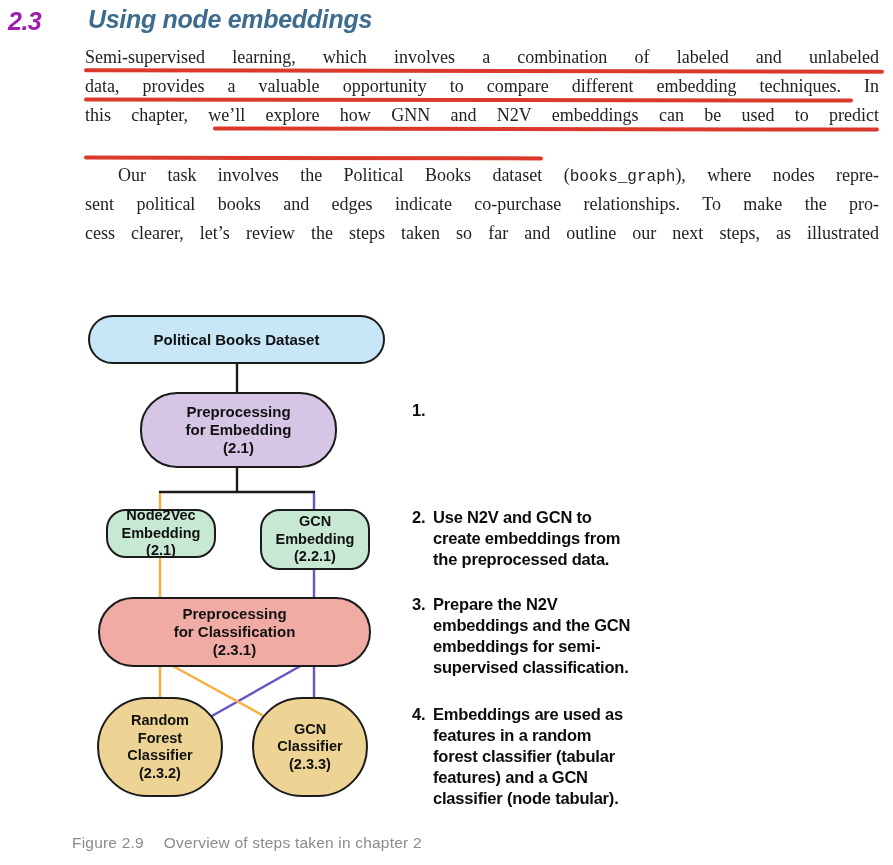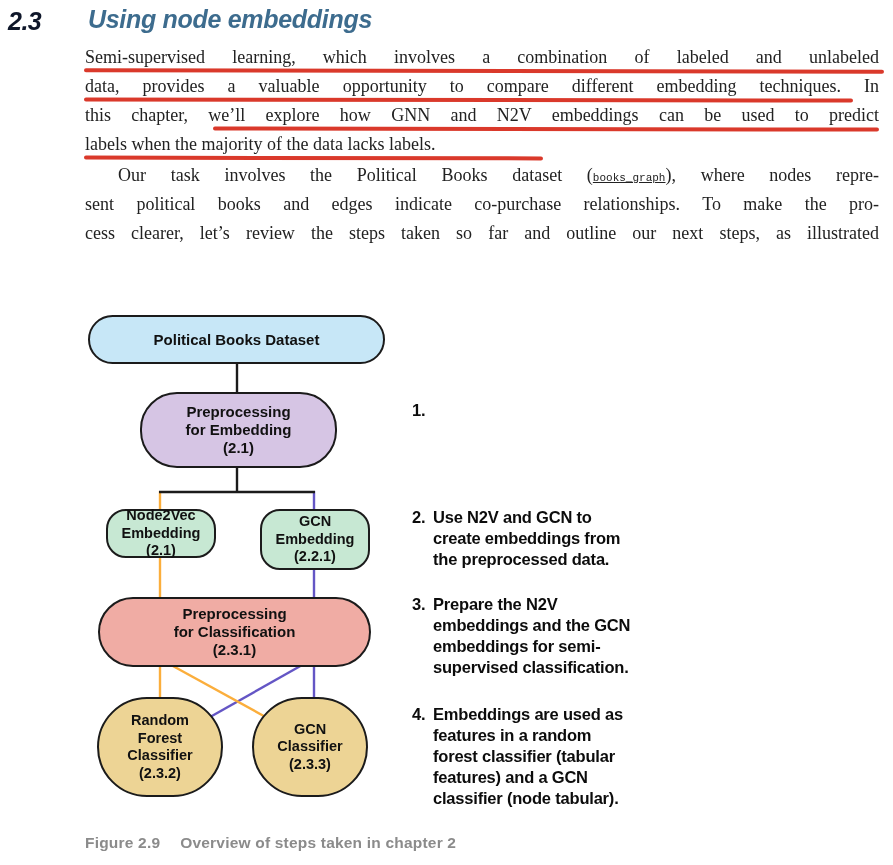--- a/index.html
+++ b/index.html
@@ -5,37 +5,37 @@
   html,body { margin:0; padding:0; background:#ffffff; }
   .page {
     position:relative; width:893px; height:865px; background:#ffffff;
     font-family:"Liberation Serif", serif; color:#1c1c1c; overflow:hidden;
   }
 
   
   .h-num {
     position:absolute; left:8px; top:7px;
     font-family:"Liberation Sans", sans-serif; font-weight:bold; font-style:italic;
-    font-size:25px; color:#0f172a; letter-spacing:-0.5px;
+    font-size:25px; color:#a21caf; letter-spacing:-0.5px;
   }
   .h-title {
     position:absolute; left:88px; top:5px;
     font-family:"Liberation Sans", sans-serif; font-weight:bold; font-style:italic;
     font-size:25px; color:#3d6c8e; letter-spacing:-0.3px;
   }
 
   
   .para { position:absolute; left:85px; width:794px; font-size:18px; color:#222; }
   .p1 { top:43px; }
   .p2 { top:161px; }
   .jline, .pline { height:29px; line-height:29px; overflow:hidden; box-sizing:border-box; }
   .jline { text-align:justify; }
   .jline::after { content:""; display:inline-block; width:100%; height:0; }
   .indent { padding-left:33px; }
-  .code { font-family:"Liberation Mono", monospace; font-size:11px;text-decoration:underline; }
+  .code { font-family:"Liberation Mono", monospace; font-size:16px; }
 
   
   .redline { position:absolute; height:3.5px; background:#da392b; border-radius:2px; z-index:3; }
   .u1 { left:84px;  top:69px;  width:800px; transform:rotate(0.12deg); }
   .u2 { left:84px;  top:98px;  width:769px; transform:rotate(0.08deg); }
   .u3 { left:213px; top:127px; width:666px; transform:rotate(0.1deg); }
   .u4 { left:84px;  top:156px; width:459px; transform:rotate(0.1deg); }
 
   
   .connectors { position:absolute; left:0; top:0; z-index:1; }
@@ -58,39 +58,38 @@
     position:absolute; left:412px; display:flex; z-index:2;
     font-family:"Liberation Sans", sans-serif; font-weight:bold;
     font-size:16.5px; line-height:21px; color:#0c0c0c; letter-spacing:-0.2px;
   }
   .s1 { top:400px; } .s2 { top:507px; } .s3 { top:594px; } .s4 { top:704px; }
   .step-num { width:21px; flex:none; }
   .step-text { white-space:pre-line; }
 
   
   .caption {
-    position:absolute; left:85px; top:834px;
-    font-family:"Liberation Sans", sans-serif; font-weight:bold;
+    position:absolute; left:72px; top:834px;
+    font-family:"Liberation Sans", sans-serif; font-weight:normal;
     font-size:15.5px; color:#8b8b8b; letter-spacing:0.2px;
   }
   .cap-label { margin-right:20px; }
 </style>
 </head>
 <body>
 
 <div class="page">
 
   <div class="h-num">2.3</div>
   <div class="h-title">Using node embeddings</div>
 
   <div class="para p1">
     <div class="jline">Semi-supervised learning, which involves a combination of labeled and unlabeled</div>
     <div class="jline">data, provides a valuable opportunity to compare different embedding techniques. In</div>
     <div class="jline">this chapter, we’ll explore how GNN and N2V embeddings can be used to predict</div>
-    <div class="pline">labels when the majority of the data lacks labels.</div>
   </div>
 
   <div class="redline u1"></div>
   <div class="redline u2"></div>
   <div class="redline u3"></div>
   <div class="redline u4"></div>
 
   <div class="para p2">
     <div class="jline indent"><span>Our task involves the Political Books dataset (</span><span class="code">books_graph</span><span>), where nodes repre-</span></div>
     <div class="jline">sent political books and edges indicate co-purchase relationships. To make the pro-</div>

